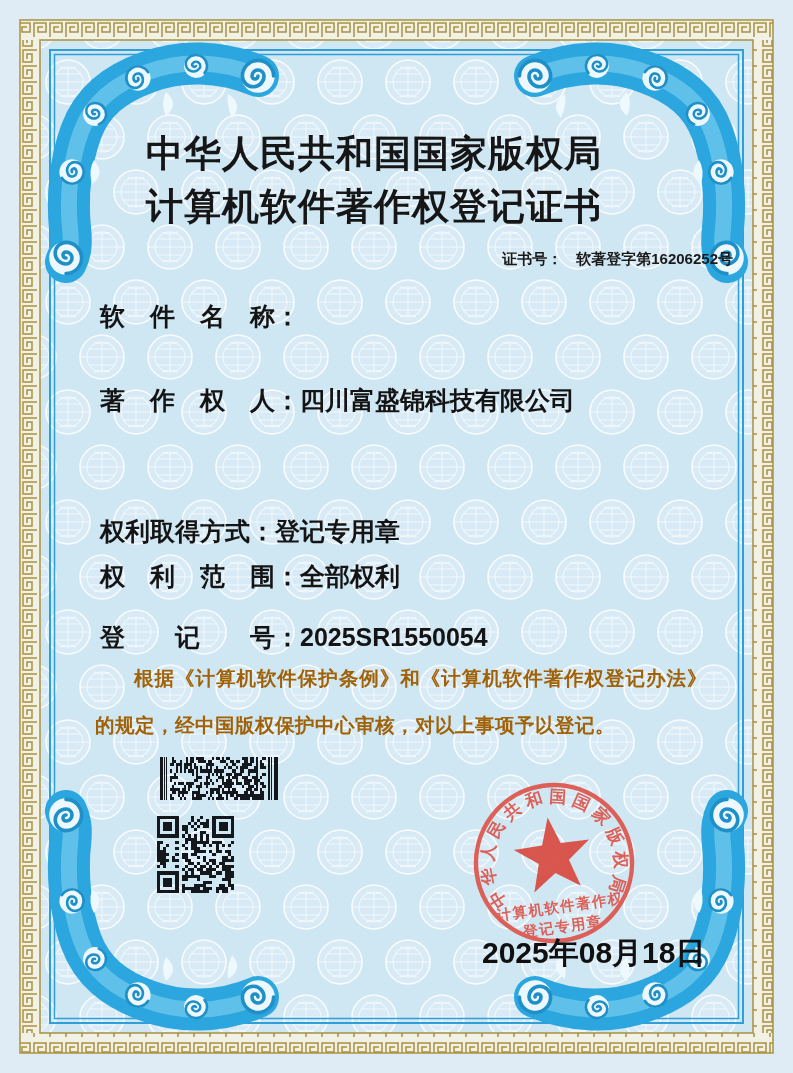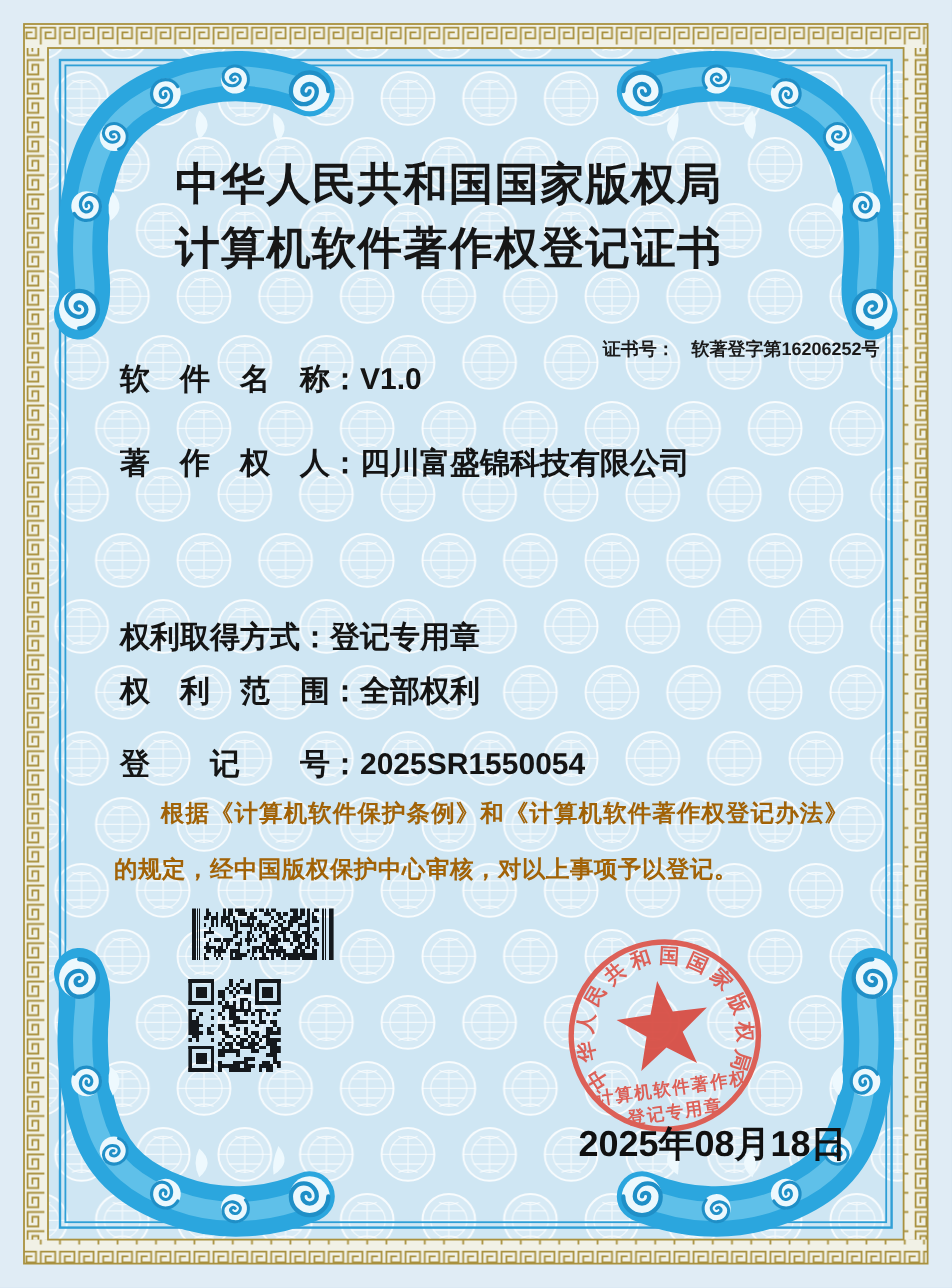--- a/index.html
+++ b/index.html
@@ -12,21 +12,21 @@
   .abs{position:absolute;}
   #backdrop{left:0;top:0;width:793px;height:1073px;z-index:0;}
   .content{position:absolute;left:0;top:0;width:793px;height:1073px;z-index:2;}
   .title-line{
     left:28px;width:692px;text-align:center;
     font-size:37px;font-weight:900;letter-spacing:1px;color:#161616;
     font-family:"Liberation Serif","DejaVu Serif",serif;
     white-space:nowrap;
   }
   .certno{
-    right:60px;top:250px;font-size:15px;font-weight:700;color:#1a1a1a;white-space:nowrap;margin-top:32px;
+    right:60px;top:250px;font-size:15px;font-weight:700;color:#1a1a1a;white-space:nowrap;
   }
   .certno .gap{display:inline-block;width:14px;}
   .field-row{left:100px;font-size:25px;font-weight:700;white-space:nowrap;color:#141414;}
   .field-row .lbl{display:inline-block;min-width:146px;vertical-align:top;line-height:27px;}
   .field-row .val{display:inline-block;vertical-align:top;line-height:27px;}
   .para{
     left:95px;top:655px;width:612px;
     font-size:19.5px;font-weight:700;line-height:47px;letter-spacing:0.5px;
     text-align:justify;text-indent:2em;color:#a16207;
   }
@@ -113,24 +113,24 @@
 <div class="content">
 
   <div class="abs title-line" style="top:129px;">中华人民共和国国家版权局</div>
   <div class="abs title-line" style="top:182px;">计算机软件著作权登记证书</div>
 
   <div class="abs certno">
     <span>证书号：</span><span class="gap"></span><span>软著登字第16206252号</span>
   </div>
 
   <div class="abs field-row" style="top:303px;">
-    <span class="lbl">软　件　名　称：</span><span class="val"><div>V1.0</div></span>
+    <span class="lbl">软　件　名　称：</span><span class="val"></span>
   </div>
 
-  <div class="abs field-row" style="top:373px;text-align:right;">
+  <div class="abs field-row" style="top:387px;text-align:right;">
     <span class="lbl">著　作　权　人：</span><span class="val">四川富盛锦科技有限公司</span>
   </div>
 
   <div class="abs field-row" style="top:518px;">
     <span class="lbl">权利取得方式：</span><span class="val">登记专用章</span>
   </div>
 
   <div class="abs field-row" style="top:563px;">
     <span class="lbl">权　利　范　围：</span><span class="val">全部权利</span>
   </div>

